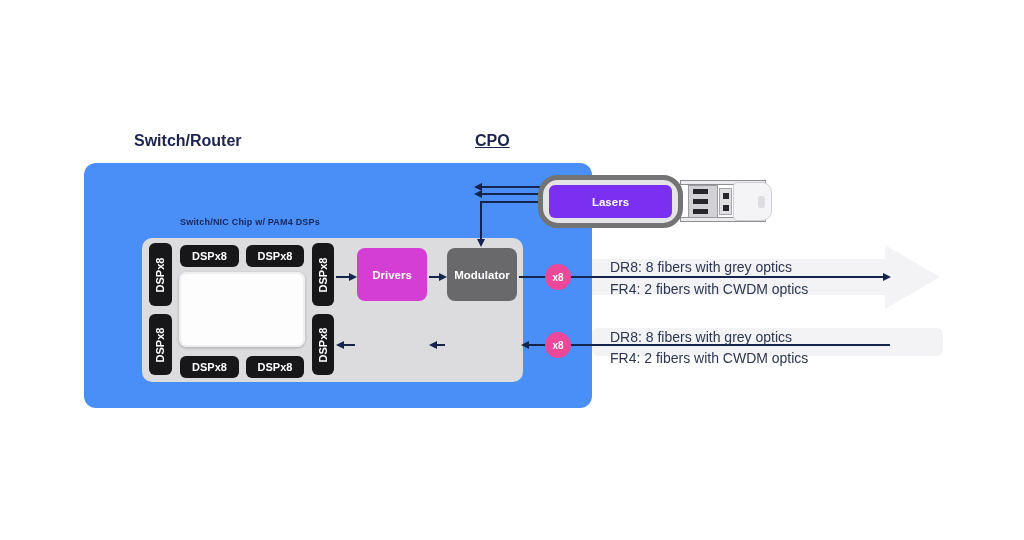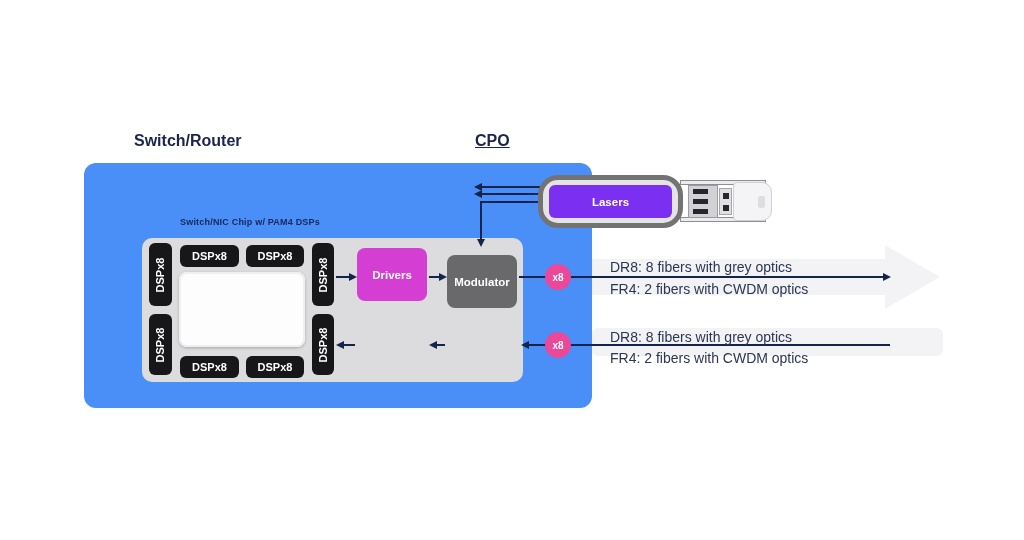--- a/index.html
+++ b/index.html
@@ -30,21 +30,21 @@
   .dsp-b2{left:104px;top:118px;width:58px;height:22px;}
   .dsp-r1{left:170px;top:5px;width:22px;height:63px;}
   .dsp-r2{left:170px;top:76px;width:22px;height:61px;}
 
   .die{position:absolute;left:37px;top:34px;width:126px;height:75px;background:#fdfdfd;
     border-radius:8px;box-shadow:0 1px 3px rgba(0,0,0,.25), inset 0 0 0 2px #efefef;}
 
   .func{position:absolute;width:70px;height:53px;border-radius:8px;color:#fff;font-weight:bold;
     font-size:11.5px;display:flex;align-items:center;justify-content:center;}
   .drivers{left:215px;top:10px;background:#d43ed2;}
-  .modulator{left:305px;top:10px;background:#69696b;margin-top:7px;}
+  .modulator{left:305px;top:10px;background:#69696b;}
   .tia{left:215px;top:80px;background:#3fcb69;}
   .pd{left:305px;top:80px;background:#24a5b2;}
 
   svg.overlay{position:absolute;left:0;top:0;z-index:3;pointer-events:none;}
 
   .badge{position:absolute;width:26px;height:26px;border-radius:50%;background:#ec4899;color:#fff;
     display:flex;align-items:center;justify-content:center;font-size:10px;font-weight:bold;z-index:4;}
   .badge-tx{left:545px;top:264px;}
   .badge-rx{left:545px;top:332px;}
 

